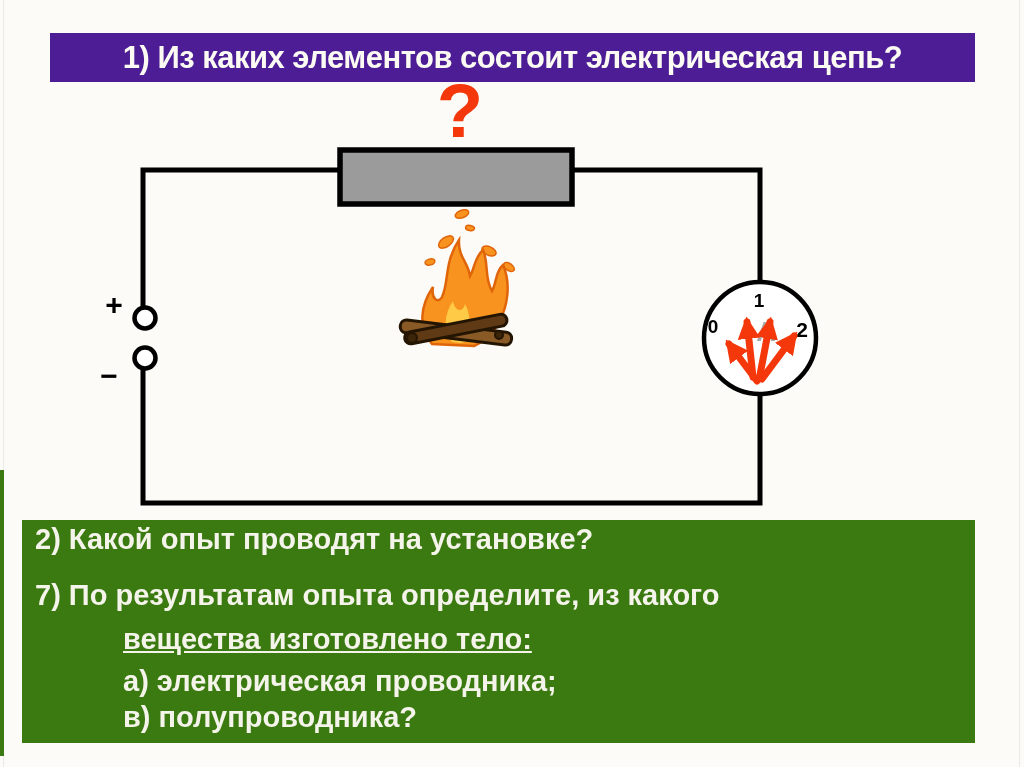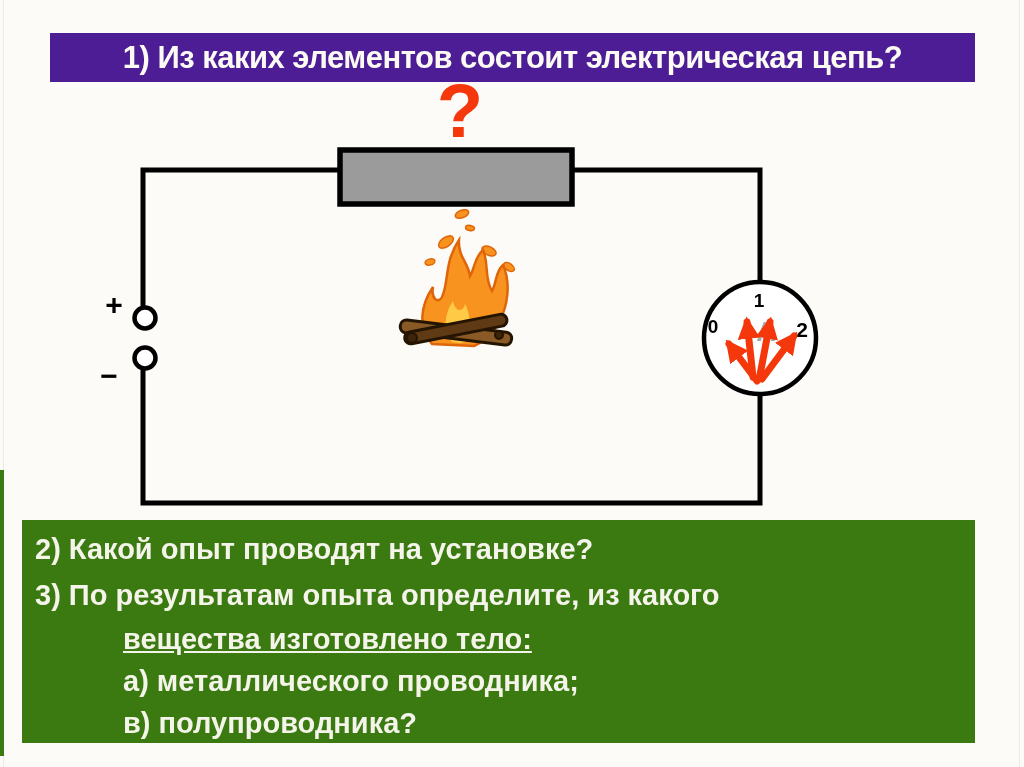--- a/index.html
+++ b/index.html
@@ -42,25 +42,25 @@
 
   .panel{
     position:absolute;left:22px;top:520px;width:953px;height:223px;
     background:#3b7a10;
   }
   .panel .ln{
     position:absolute;left:13px;
     color:#f4f4ea;font-weight:bold;font-size:29px;white-space:nowrap;
   }
   .panel .indent{left:101px;}
-  .l1{top:13px;}
+  .l1{top:3px;}
   .l2{top:59px;}
   .l3{top:103px;text-decoration:underline;}
   .l4{top:145px;}
-  .l5{top:187px;}
+  .l5{top:181px;}
 </style>
 </head>
 <body>
 
 <div class="slide">
 
   <div class="edge-line-left"></div>
   <div class="edge-line-right"></div>
   <div class="green-stripe"></div>
 
@@ -118,19 +118,19 @@
         <path class="needle" d="M757 381 L729 344" marker-end="url(#ah)"></path>
         <path class="needle" d="M753 377 L747 322" marker-end="url(#ah)"></path>
         <path class="needle" d="M760 375 L770 322" marker-end="url(#ah)"></path>
         <path class="needle" d="M762 379 L794 336" marker-end="url(#ah)"></path>
       </g>
     </g>
   </svg>
 
   <div class="panel">
     <div class="ln l1">2) Какой опыт проводят на установке?</div>
-    <div class="ln l2">3) По результатам опыта определите, из какого</div>
+    <div class="ln l2">7) По результатам опыта определите, из какого</div>
     <div class="ln l3 indent">вещества изготовлено тело:</div>
-    <div class="ln l4 indent">а) металлического проводника;</div>
+    <div class="ln l4 indent">а) электрическая проводника;</div>
     <div class="ln l5 indent">в) полупроводника?</div>
   </div>
 
 </div>
 
 </body></html>

